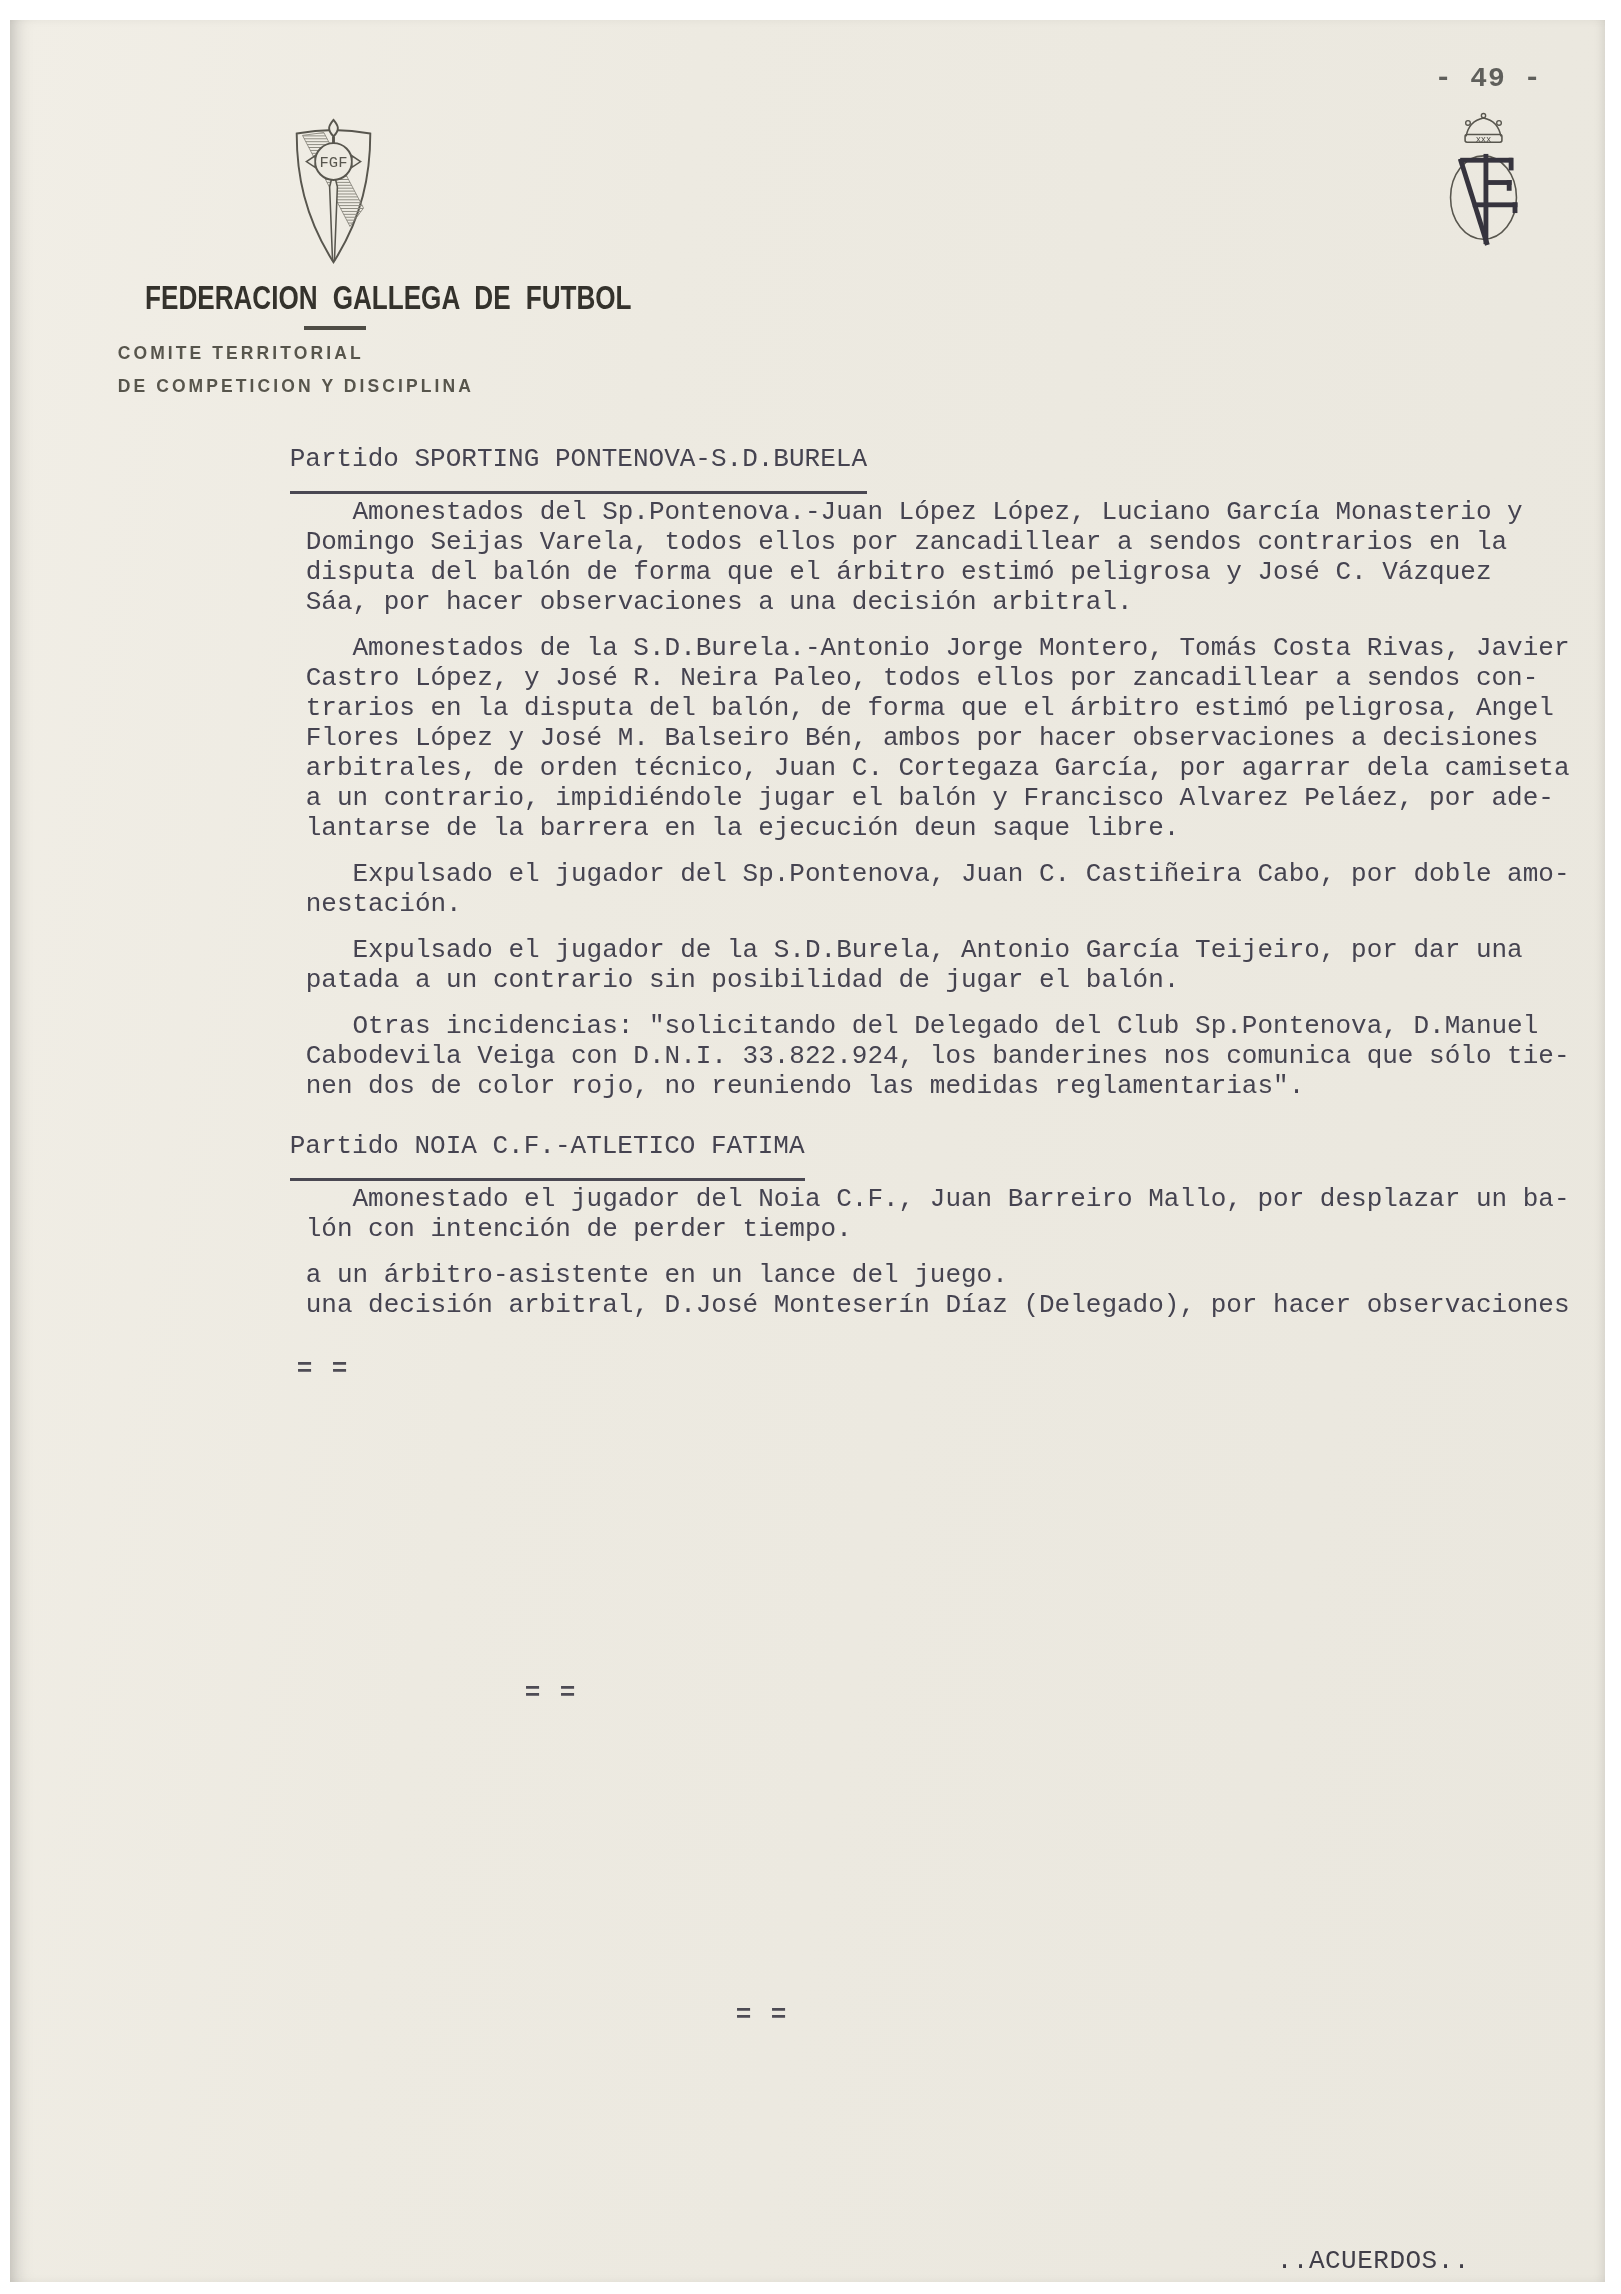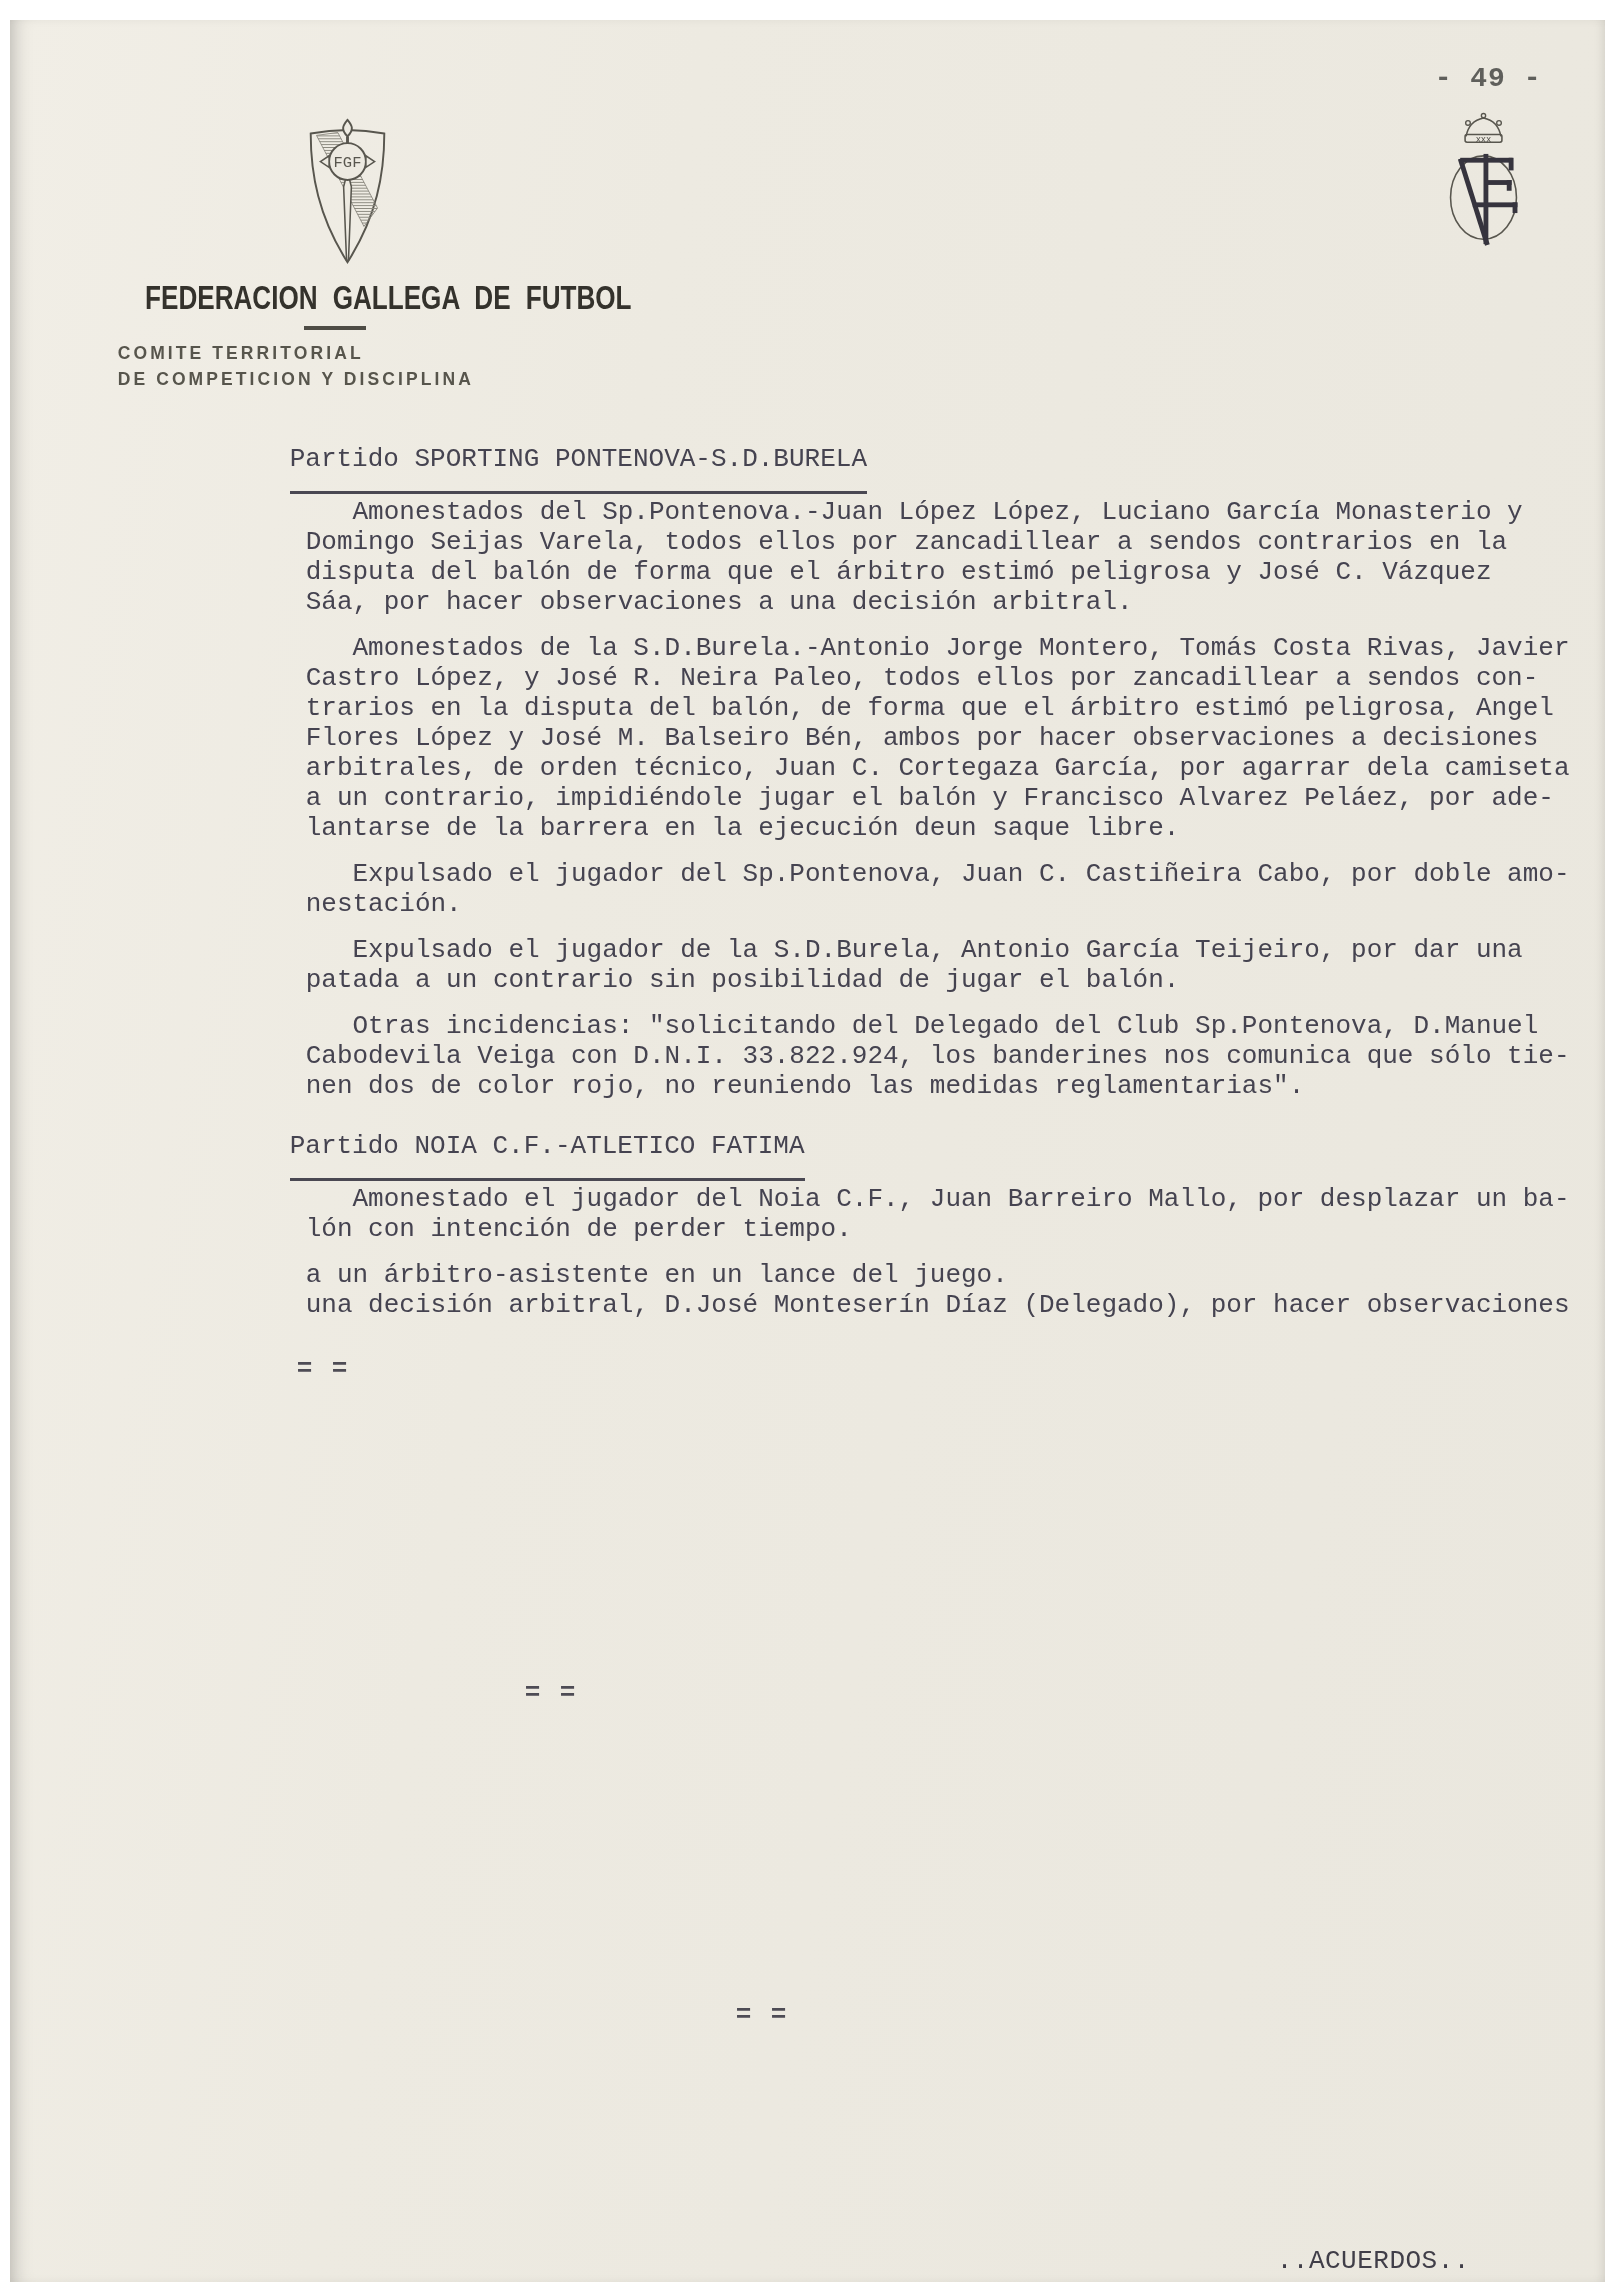--- a/index.html
+++ b/index.html
@@ -6,31 +6,31 @@
   #stage{position:relative;width:1621px;height:2295px;background:#ffffff;overflow:hidden;
          font-family:"Liberation Mono","DejaVu Sans Mono",monospace;}
   
   #paper{position:absolute;left:9.7px;top:20.4px;width:1595px;height:2262px;
          background:linear-gradient(100deg,#f1eee6 0%,#edeae1 35%,#eae7de 100%);
          box-shadow:inset 15.5px 0 21.3px -15.5px rgba(0,0,0,.30), inset -7.8px 0 13.6px -9.7px rgba(0,0,0,.18);}
   
   .page-number{position:absolute;left:1425px;top:43px;font-size:28px;color:#5f5f5b;
                font-weight:700;letter-spacing:1px;}
   
-  .crest-left{position:absolute;left:290px;top:97px;width:95px;height:153px;}
+  .crest-left{position:absolute;left:276px;top:97px;width:95px;height:153px;}
   .crest-right{position:absolute;left:1426px;top:91px;width:95px;height:144px;}
   
   .org-header{position:absolute;left:108px;top:262px;width:435px;text-align:left;}
   .org-name{font-family:"Liberation Sans","DejaVu Sans",sans-serif;font-weight:700;
             font-size:29px;color:#34322c;white-space:nowrap;word-spacing:8.7px;
             display:inline-block;transform:scale(.9,1.12);transform-origin:center;}
   .org-rule{width:62px;height:3.9px;background:#4e4c45;margin:10.7px auto 12.6px;}
   .committee{font-family:"Liberation Sans","DejaVu Sans",sans-serif;font-weight:600;
              font-size:17.5px;letter-spacing:3.1px;color:#57554c;white-space:nowrap;}
-  .committee + .committee{margin-top:5px;}
+  .committee + .committee{margin-top:12px;}
   
   .report-body{position:absolute;left:280px;top:424px;width:1291px;
                font-size:26px;line-height:30px;color:#454350;}
   .sec-heading{margin:0 0 23px 0;}
   .sec-heading:not(:first-child){margin-top:30px;}
   .sec-heading .u{border-bottom:3.9px solid #4a4852;padding-bottom:17px;}
   .para{margin:16px;}
   .para + .para{margin-top:5.8px;}
   .line{white-space:pre;}
   

